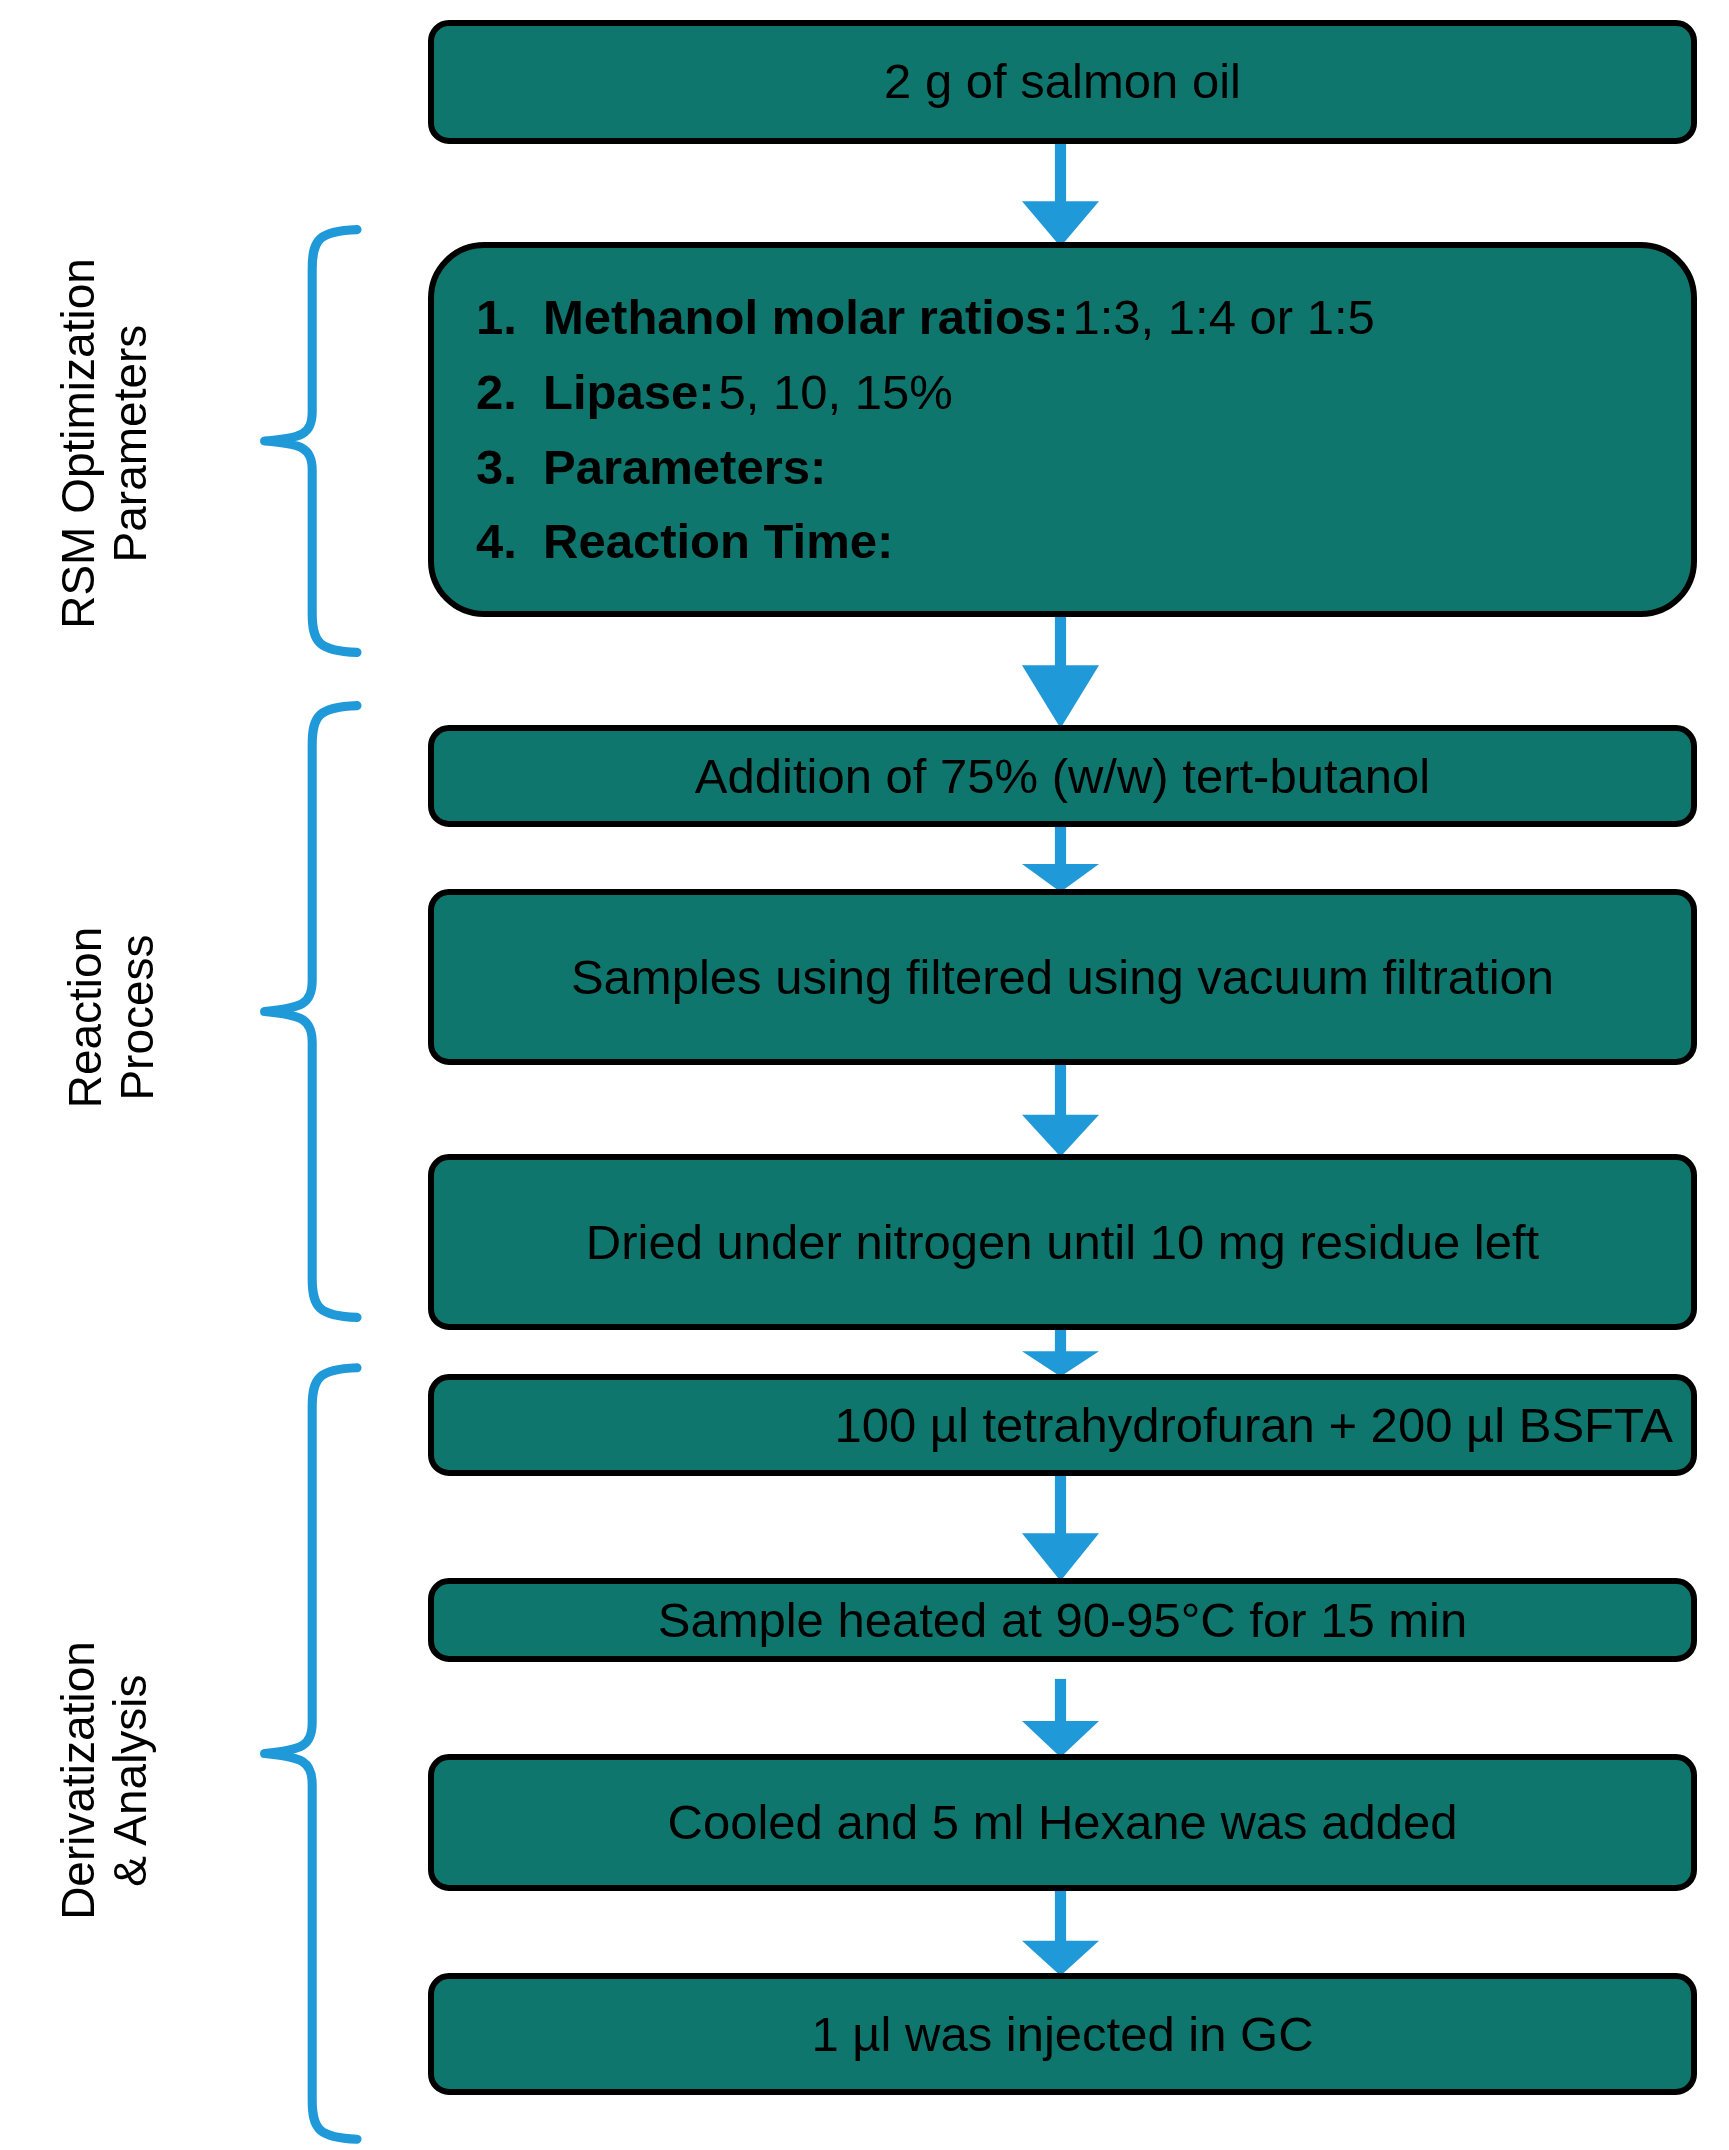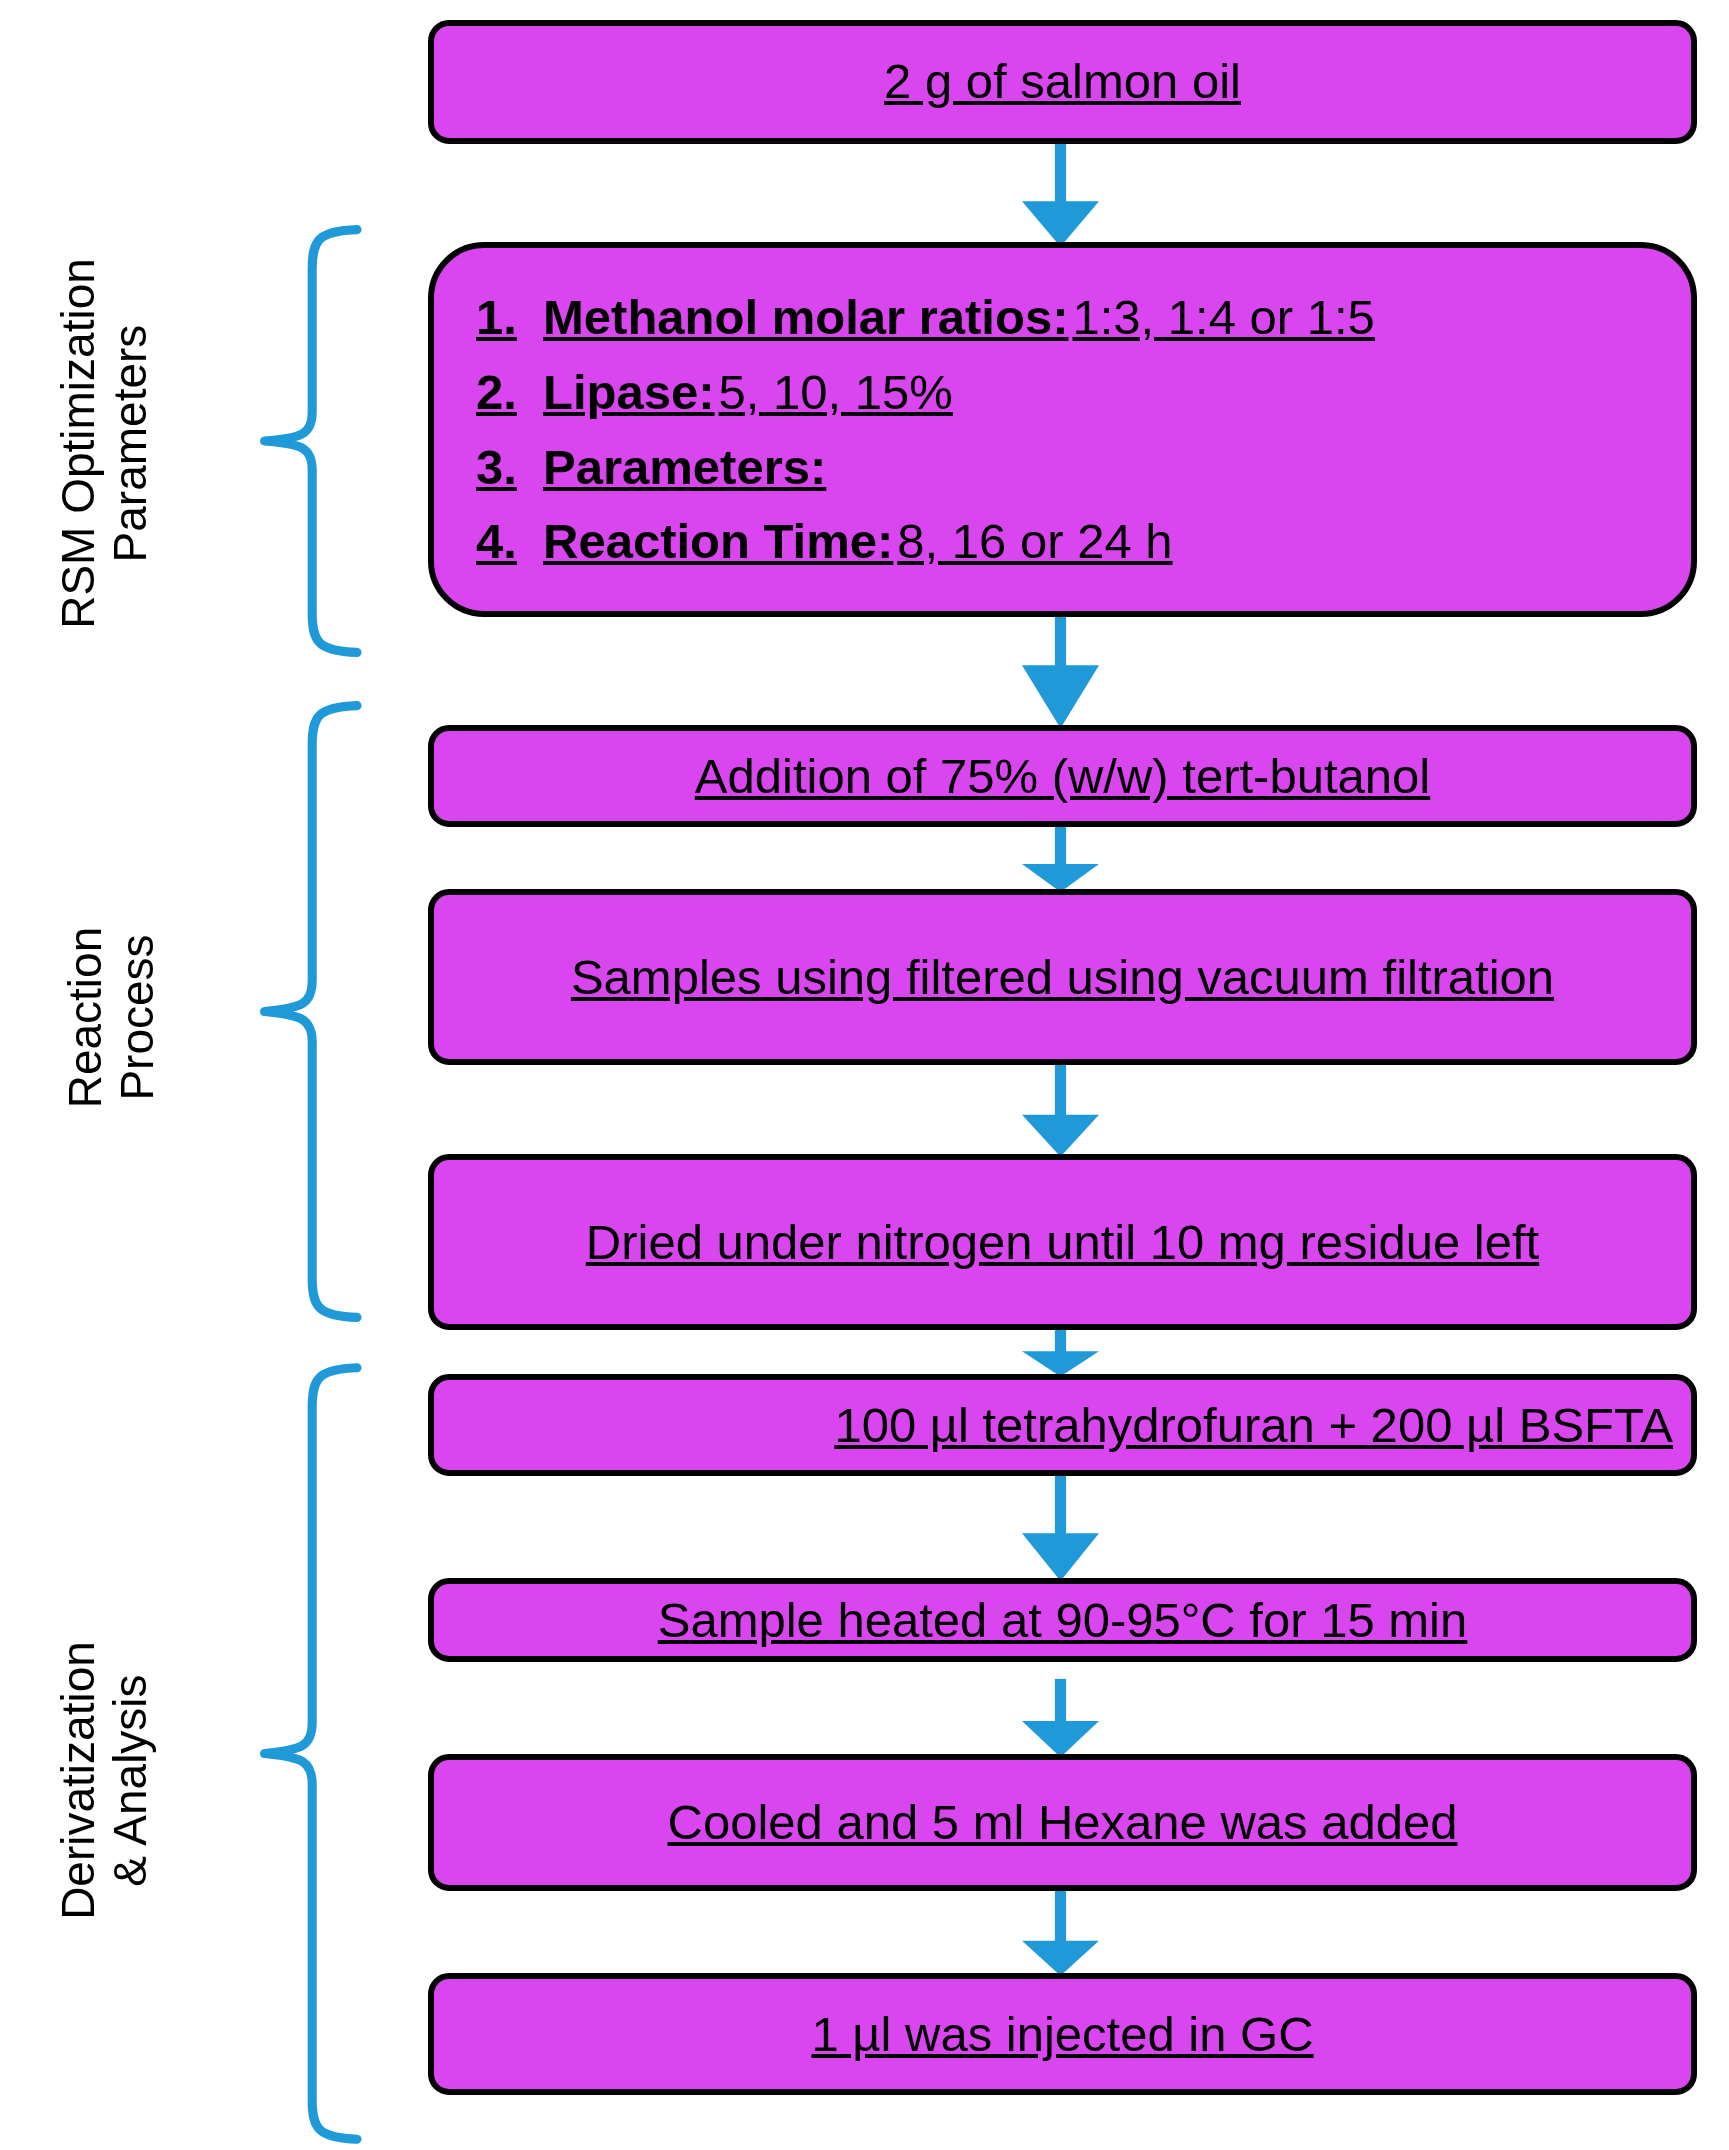--- a/index.html
+++ b/index.html
@@ -9,29 +9,28 @@
     font-family:"Liberation Sans", sans-serif;
     -webkit-font-smoothing:antialiased;
   }
   #canvas{position:absolute;left:0;top:0;width:1729px;height:2151px;}
 
   
   .node{
     position:absolute;
     box-sizing:border-box;
     border:6.3px solid #000;
-    background:#d946ef;
+    background:#0f766e;
     display:flex;
     align-items:center;
     justify-content:center;
     text-align:center;
     color:#000;
     line-height:1.16;
     padding:14px 18px;
-    text-decoration:underline;
   }
   .node .txt{display:block;width:100%;}
   .r-small{border-radius:21px;}
   .r-big{border-radius:56px;}
 
   .fs-main{font-size:49px;}
   .fs-list{font-size:49px;}
 
   
   .paramlist{
@@ -159,21 +158,20 @@
       </div>
 
       <div class="paramrow">
         <span class="pnum">3.</span>
         <span class="plabel">Parameters:</span>
       </div>
 
       <div class="paramrow">
         <span class="pnum">4.</span>
         <span class="plabel">Reaction Time:</span>
-        <span class="pval">8, 16 or 24 h</span>
       </div>
 
     </div>
   </div>
 
   <div class="node r-small fs-main" style="left:428px;top:725px;width:1269px;height:102px;">
     <span class="txt">Addition of 75% (w/w) tert-butanol</span>
   </div>
 
   <div class="node r-small fs-main" style="left:428px;top:889px;width:1269px;height:176px;">

